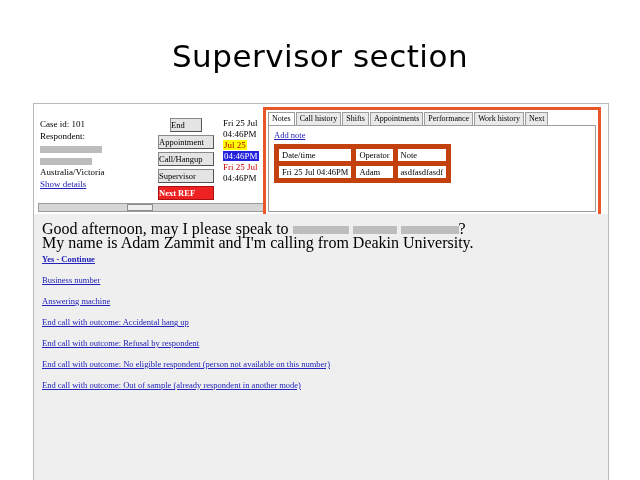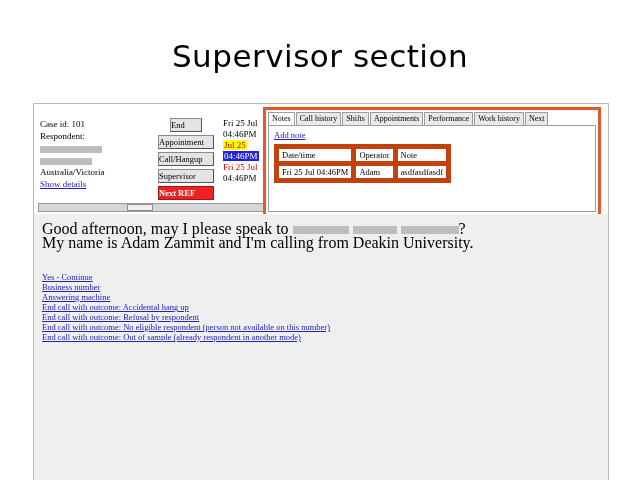--- a/index.html
+++ b/index.html
@@ -234,23 +234,24 @@
   .script-line .redact { height: 8px; }
   #rd-a { width: 56px; }
   #rd-b { width: 44px; }
   #rd-c { width: 58px; }
 
   .opt-link {
     display: block;
     font-size: 8.5px;
     color: #2222bb;
     text-decoration: underline;
-    cursor: pointer;
-  }
-  #opt-first { margin-top: 22px; }
+    margin-top: 11px;
+    cursor: pointer;
+  }
+  #opt-first { margin-top: 4px; font-weight: bold; }
 </style>
 </head>
 <body>
 
 <div id="slide-title">Supervisor section</div>
 
 <div id="app-screenshot">
 
   <div id="top-area">
 

